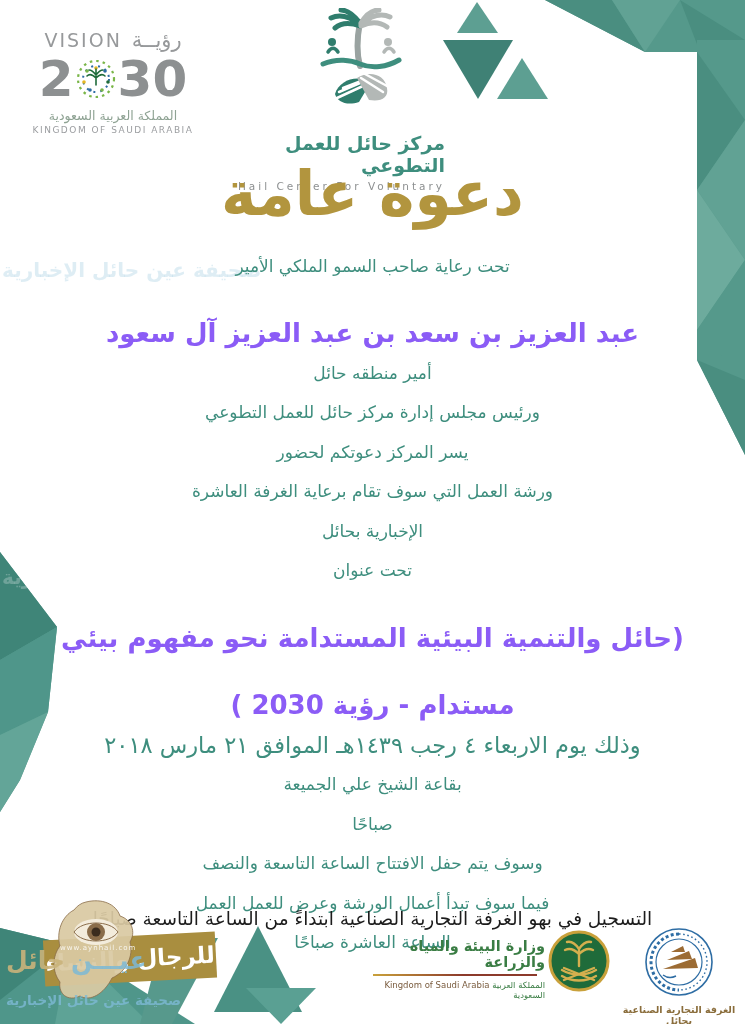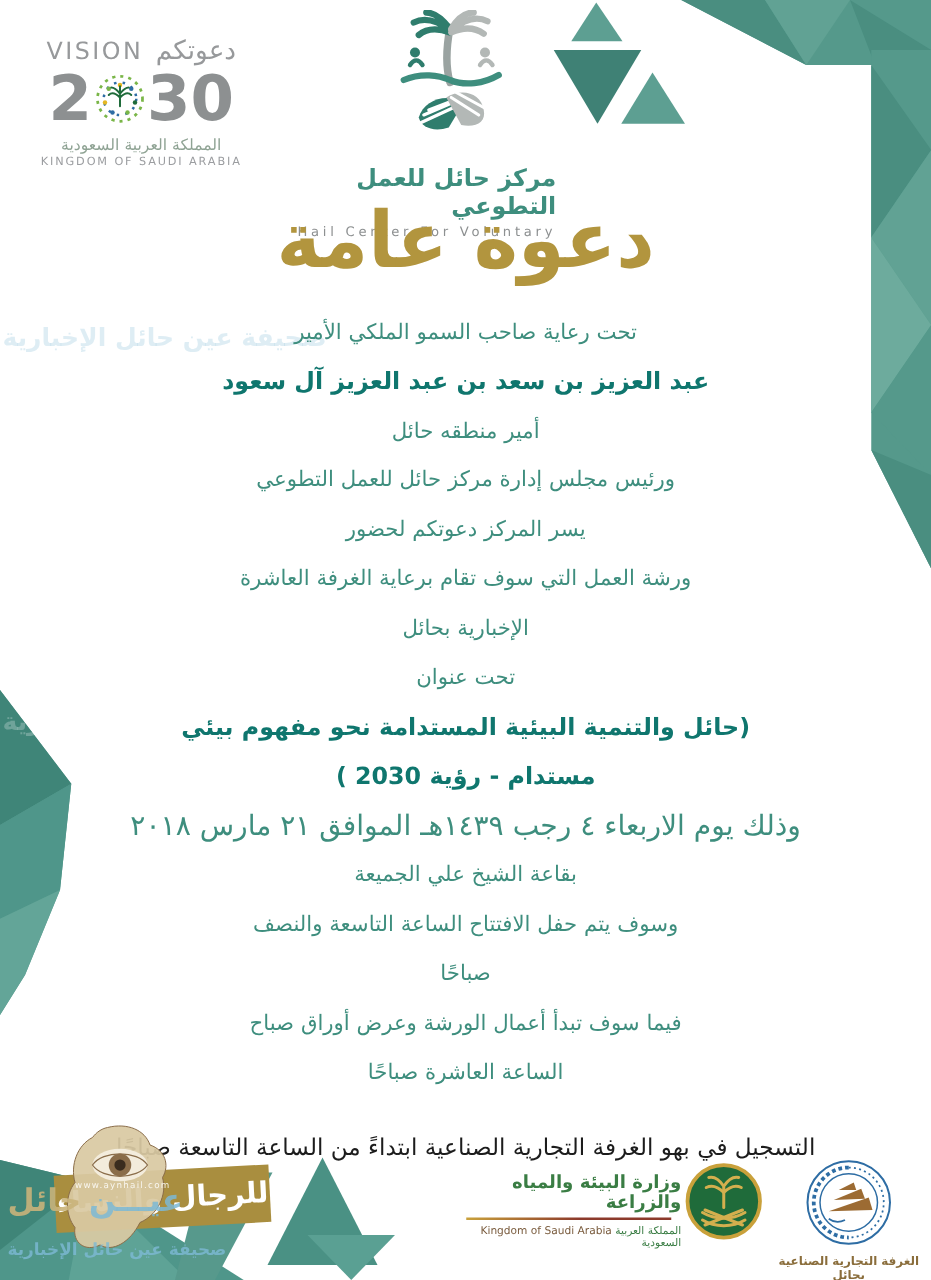--- a/index.html
+++ b/index.html
@@ -6,21 +6,21 @@
   .poster{
     position:relative;width:745px;height:1024px;background:#ffffff;
     margin:0 auto;overflow:hidden;
     font-family:"DejaVu Sans",sans-serif;
   }
   .deco{position:absolute;inset:0;z-index:0;pointer-events:none;}
   .content{position:absolute;inset:0;z-index:2;}
 
   
   .vision{position:absolute;left:28px;top:28px;width:170px;text-align:center;color:#97999b;}
-  .vision-row1{display:flex;justify-content:center;align-items:flex-end;gap:10px;font-size:19px;letter-spacing:2px;color:#97999b;}
+  .vision-row1{display:flex;justify-content:center;align-items:center;gap:10px;font-size:19px;letter-spacing:2px;color:#97999b;}
   .vision-row1 .ar{font-size:21px;letter-spacing:0;}
   .vision-year{display:flex;justify-content:center;align-items:center;font-size:50px;font-weight:bold;color:#8d9091;line-height:1;margin-top:2px;}
   .vision-emblem{width:42px;height:42px;margin:0 1px;}
   .vision-k-ar{font-size:12.5px;color:#8fa394;margin-top:4px;}
   .vision-k-en{font-size:9px;letter-spacing:1.5px;color:#9b9da0;margin-top:2px;}
 
   .hail-logo{position:absolute;left:235px;top:8px;width:210px;text-align:right;}
   .hail-name-ar{color:#3e8e7e;font-size:19px;font-weight:bold;margin-top:2px;}
   .hail-name-en{color:#8d9091;font-size:10.5px;letter-spacing:3px;margin-top:4px;}
 
@@ -28,21 +28,21 @@
   .main-title{
     position:absolute;left:0;right:0;top:158px;text-align:center;
     font-size:60px;font-weight:bold;color:#b2953e;
     transform:scaleY(1.04);letter-spacing:1px;
   }
 
   
   .lines{position:absolute;left:28px;right:28px;top:246px;direction:rtl;}
   .line{height:39.5px;display:flex;align-items:center;justify-content:center;
         color:#3e8e7e;font-size:17px;white-space:nowrap;}
-  .line.red{color:#0f766e;font-weight:bold;font-size:19px;}
+  .line.red{color:#8b5cf6;font-weight:bold;font-size:26px;margin-top:28px;}
   .line.sm{font-size:22.5px;}
 
   .registration{
     position:absolute;left:20px;right:20px;top:908px;text-align:center;direction:rtl;
     color:#1c1c1c;font-size:18.5px;font-weight:normal;
   }
 
   
   .ministry{position:absolute;left:365px;top:938px;width:180px;text-align:right;direction:ltr;}
   .ministry .ar{color:#3a7d44;font-size:14.5px;font-weight:bold;direction:rtl;}
@@ -105,21 +105,21 @@
   </svg>
 
   <div class="wm-faint" style="left:2px;top:258px;">صحيفة عين حائل الإخبارية</div>
   <div class="wm-faint" style="left:2px;top:565px;color:rgba(255,255,255,.25);">صحيفة عين حائل الإخبارية</div>
 
   <div class="content">
 
     <div class="vision">
       <div class="vision-row1">
         <span>VISION</span>
-        <span class="ar">دعوتكم</span>
+        <span class="ar">رؤيــة</span>
       </div>
       <div class="vision-year">
         <span>2</span>
         <svg class="vision-emblem" viewBox="0 0 42 42">
           <g fill="none">
             <circle cx="21" cy="21" r="18" stroke="#7ab648" stroke-width="2.2" stroke-dasharray="2.5 4"></circle>
             <circle cx="21" cy="21" r="13" stroke="#2e6da4" stroke-width="2" stroke-dasharray="2 5"></circle>
             <circle cx="21" cy="10" r="1.8" fill="#e5b822"></circle>
               <circle cx="30" cy="13" r="1.8" fill="#2e6da4"></circle>
             <circle cx="12" cy="13" r="1.8" fill="#7ab648"></circle>
@@ -173,23 +173,23 @@
       <div class="line">أمير منطقه حائل</div>
       <div class="line">ورئيس مجلس إدارة مركز حائل للعمل التطوعي</div>
       <div class="line">يسر المركز دعوتكم لحضور</div>
       <div class="line">ورشة العمل التي سوف تقام برعاية الغرفة العاشرة</div>
       <div class="line">الإخبارية بحائل</div>
       <div class="line">تحت عنوان</div>
       <div class="line red">(حائل والتنمية البيئية المستدامة نحو مفهوم بيئي</div>
       <div class="line red">مستدام - رؤية 2030 )</div>
       <div class="line sm">وذلك يوم الاربعاء ٤ رجب ١٤٣٩هـ  الموافق ٢١ مارس ٢٠١٨</div>
       <div class="line">بقاعة الشيخ علي الجميعة</div>
+      <div class="line">صباحًا</div>
       <div class="line">وسوف يتم حفل الافتتاح الساعة التاسعة والنصف</div>
-      <div class="line">صباحًا</div>
-      <div class="line">فيما سوف تبدأ أعمال الورشة وعرض أوراق صباح</div>
+      <div class="line">فيما سوف تبدأ أعمال الورشة وعرض للعمل العمل</div>
       <div class="line">الساعة العاشرة صباحًا</div>
     </div>
 
     <div class="registration">التسجيل في بهو الغرفة التجارية الصناعية ابتداءً من الساعة التاسعة صباحًا</div>
 
     <div class="ministry">
       <div class="ar">وزارة البيئة والمياه والزراعة</div>
       <div class="rule"></div>
       <div class="ksa">
         <span>Kingdom of Saudi Arabia</span>

